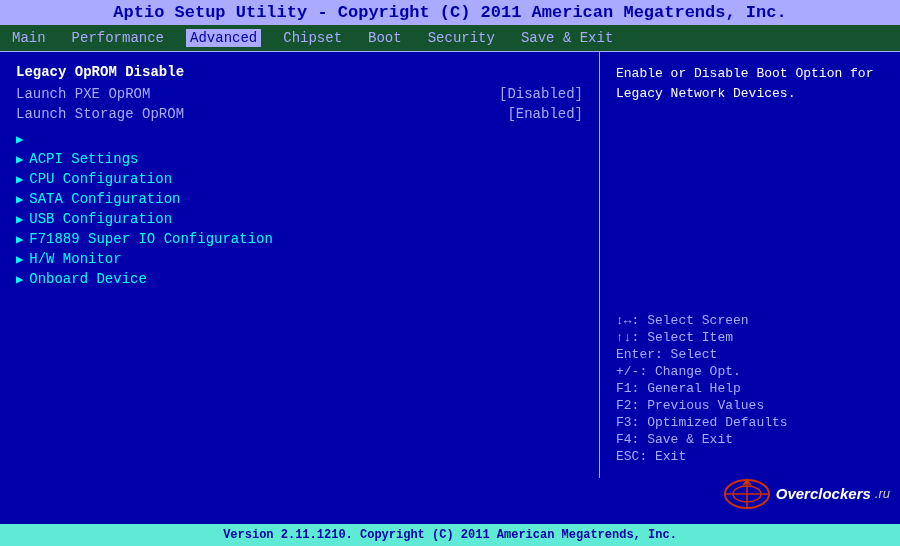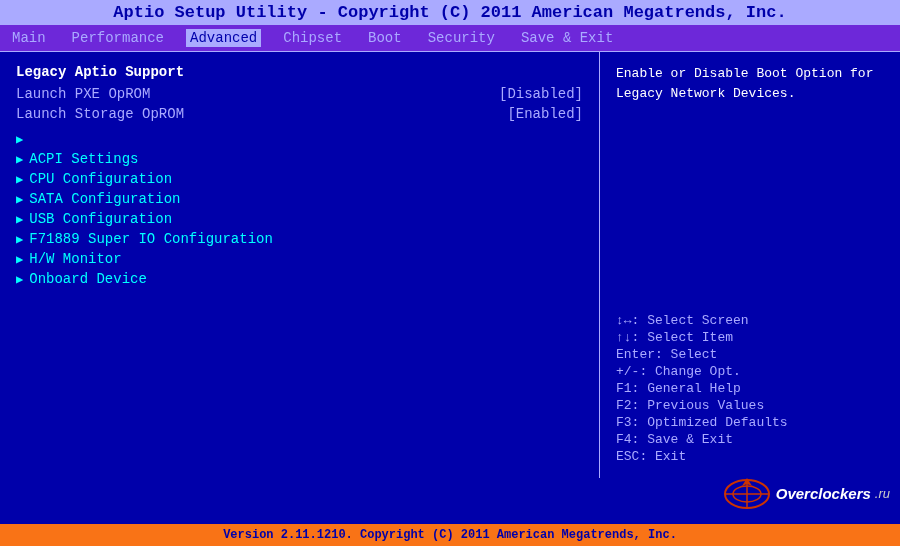--- a/index.html
+++ b/index.html
@@ -14,21 +14,21 @@
     }
     #title-bar {
       background: #aaaaff;
       color: #0000aa;
       text-align: center;
       padding: 3px 0;
       font-size: 17px;
       font-weight: bold;
     }
     #menu-bar {
-      background: #6d28d9;
+      background: #14532d;
       display: flex;
       flex-direction: row;
       padding: 4px 8px;
       gap: 18px;
       border-bottom: 1px solid #aaaaff;
     }
     .menu-item {
       color: #aaaaff;
       cursor: pointer;
       padding: 1px 4px;
@@ -92,21 +92,21 @@
     }
     .help-keys {
       margin-top: auto;
     }
     .key-row {
       color: #aaaaff;
       font-size: 13px;
       margin-bottom: 2px;
     }
     #status-bar {
-      background: #f97316;
+      background: #5eead4;
       color: #0000aa;
       text-align: center;
       padding: 4px 0;
       font-size: 12px;
       font-weight: bold;
       position: absolute;
       bottom: 0;
       width: 900px;
     }
     #watermark {
@@ -136,21 +136,21 @@
     <div class="menu-item active">Advanced</div>
     <div class="menu-item">Chipset</div>
     <div class="menu-item">Boot</div>
     <div class="menu-item">Security</div>
     <div class="menu-item">Save &amp; Exit</div>
   </div>
 
 <div id="main-content">
 
   <div id="left-panel">
-    <div class="section-title">Legacy Aptio Support</div>
+    <div class="section-title">Legacy OpROM Disable</div>
     <div id="settings-rows">
 
     <div class="setting-row">
           <span class="setting-label">Launch PXE OpROM</span>
           <span class="setting-value">[Disabled]</span>
         </div>
         <div class="setting-row">
           <span class="setting-label">Launch Storage OpROM</span>
           <span class="setting-value">[Enabled]</span>
         </div>

